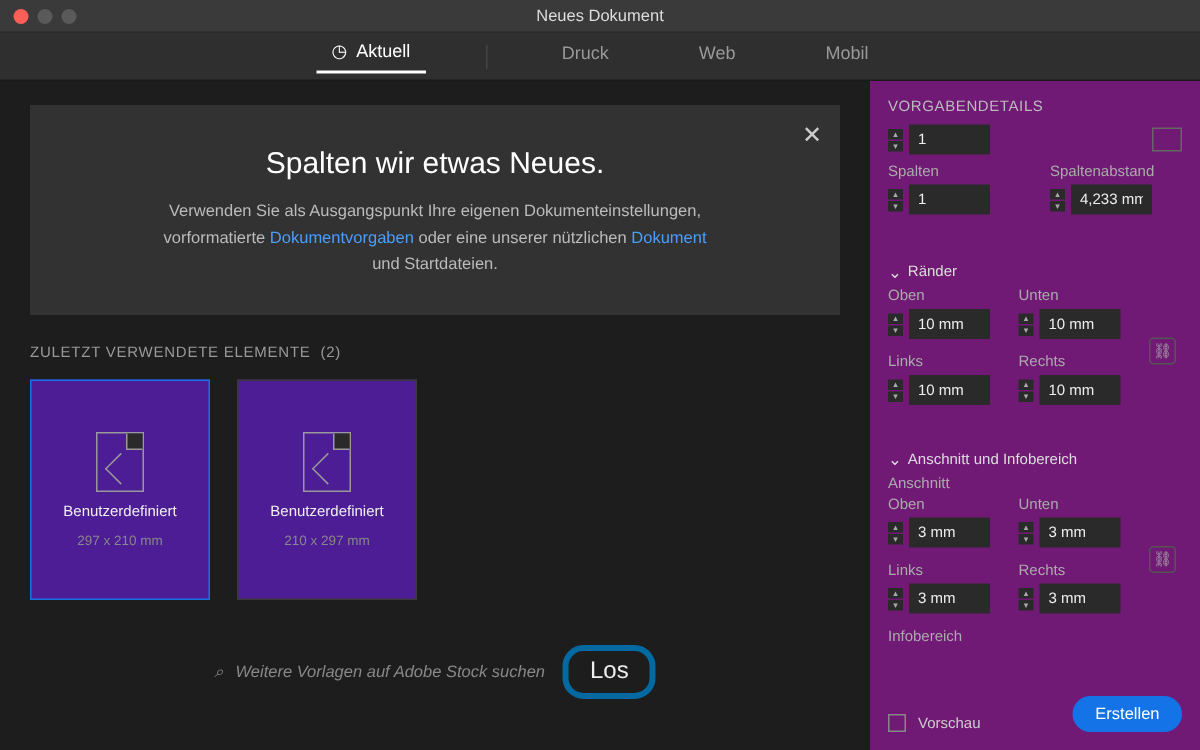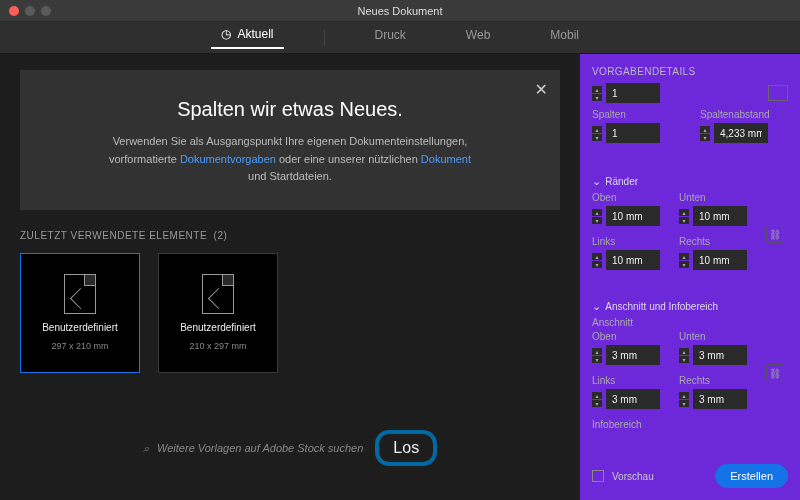--- a/index.html
+++ b/index.html
@@ -16,44 +16,44 @@
 .tab-sep{width:1px;height:16px;background:#444}
 .body{display:flex;height:446px}
 .left{flex:1;background:#1d1d1d;padding:16px 20px;display:flex;flex-direction:column;min-width:0}
 .hero{background:#323232;padding:28px 40px 24px;position:relative;text-align:center}
 .hero h1{font-size:20px;font-weight:400;color:#fff;margin-bottom:12px}
 .hero p{font-size:11px;color:#bbb;line-height:1.6;max-width:420px;margin:0 auto}
 .hero a{color:#4a9eff;text-decoration:none}
 .close-x{position:absolute;top:10px;right:12px;color:#ccc;font-size:16px;cursor:pointer}
 .section-label{font-size:10px;color:#999;letter-spacing:.5px;margin:20px 0 12px}
 .cards{display:flex;gap:18px}
-.card{width:120px;height:120px;background:#000000;border:1px solid #3a3a3a;display:flex;flex-direction:column;align-items:center;justify-content:center;gap:8px;cursor:pointer}
+.card{width:120px;height:147px;background:#4c1d95;border:1px solid #3a3a3a;display:flex;flex-direction:column;align-items:center;justify-content:center;gap:8px;cursor:pointer}
 .card.sel{border:1.5px solid #1473e6}
 .card-icon{width:32px;height:40px;border:1px solid #999;position:relative}
 .card-icon::before{content:"";position:absolute;top:0;right:0;width:10px;height:10px;border-left:1px solid #999;border-bottom:1px solid #999;background:#2a2a2a}
 .card-icon::after{content:"";position:absolute;top:16px;left:8px;width:14px;height:14px;border:1px solid #999;transform:rotate(45deg);border-top:none;border-right:none}
 .card-title{font-size:10px;color:#eee}
 .card-sub{font-size:9px;color:#888}
 .search-row{margin-top:auto;display:flex;align-items:center;justify-content:center;gap:12px;padding:18px 0}
 .search-box{display:flex;align-items:center;gap:8px;color:#888;font-style:italic;font-size:11px}
 .go-btn{border:4px solid #0369a1;border-radius:14px;padding:5px 14px;font-size:16px;color:#eee;background:transparent;cursor:pointer}
-.right{width:220px;background:#6d28d9;padding:8px 12px 12px;display:flex;flex-direction:column;overflow:hidden;font-size:10px;color:#ccc}
+.right{width:220px;background:#701a75;padding:8px 12px 12px;display:flex;flex-direction:column;overflow:hidden;font-size:10px;color:#ccc}
 .panel-title{font-size:10px;letter-spacing:.4px;color:#bbb;margin:4px 0 6px}
 .field{display:flex;align-items:center;gap:4px;margin-bottom:6px}
 .num-input{background:#2a2a2a;border:none;color:#eee;font-size:10px;padding:3px 6px;width:54px;height:20px}
 .spin{display:flex;flex-direction:column;gap:1px}
 .spin span{width:10px;height:7px;background:#2a2a2a;display:flex;align-items:center;justify-content:center;font-size:6px;color:#aaa;cursor:pointer}
 .row2{display:flex;gap:20px;margin-bottom:6px}
 .col{flex:1}
 .lbl{font-size:10px;color:#aaa;margin-bottom:3px;display:block}
 .collapse{font-size:10px;color:#ddd;margin:20px 0 4px;cursor:pointer;display:flex;align-items:center;gap:4px}
 .collapse::before{content:"⌄";font-size:11px}
 .grid4{display:grid;grid-template-columns:1fr 1fr 22px;gap:4px 8px;align-items:end;margin-bottom:4px}
 .link-icon{width:18px;height:18px;border:1px solid #555;border-radius:3px;display:flex;align-items:center;justify-content:center;font-size:10px;color:#aaa;grid-row:span 2;align-self:center;cursor:pointer}
-.footer{margin-top:auto;display:flex;align-items:center;gap:8px;padding-top:8px}
+.footer{margin-top:auto;display:flex;align-items:flex-end;gap:8px;padding-top:8px}
 .chk{width:12px;height:12px;border:1px solid #888;background:transparent}
 .btn{border-radius:14px;padding:5px 14px;font-size:11px;cursor:pointer;border:1px solid #888;background:transparent;color:#eee}
 .btn.primary{background:#1473e6;border-color:#1473e6;color:#fff}
 .orient{width:20px;height:16px;border:1px solid #666;display:inline-block}
 </style>
 </head>
 <body>
 
 <div class="titlebar">
   <div class="traffic">

